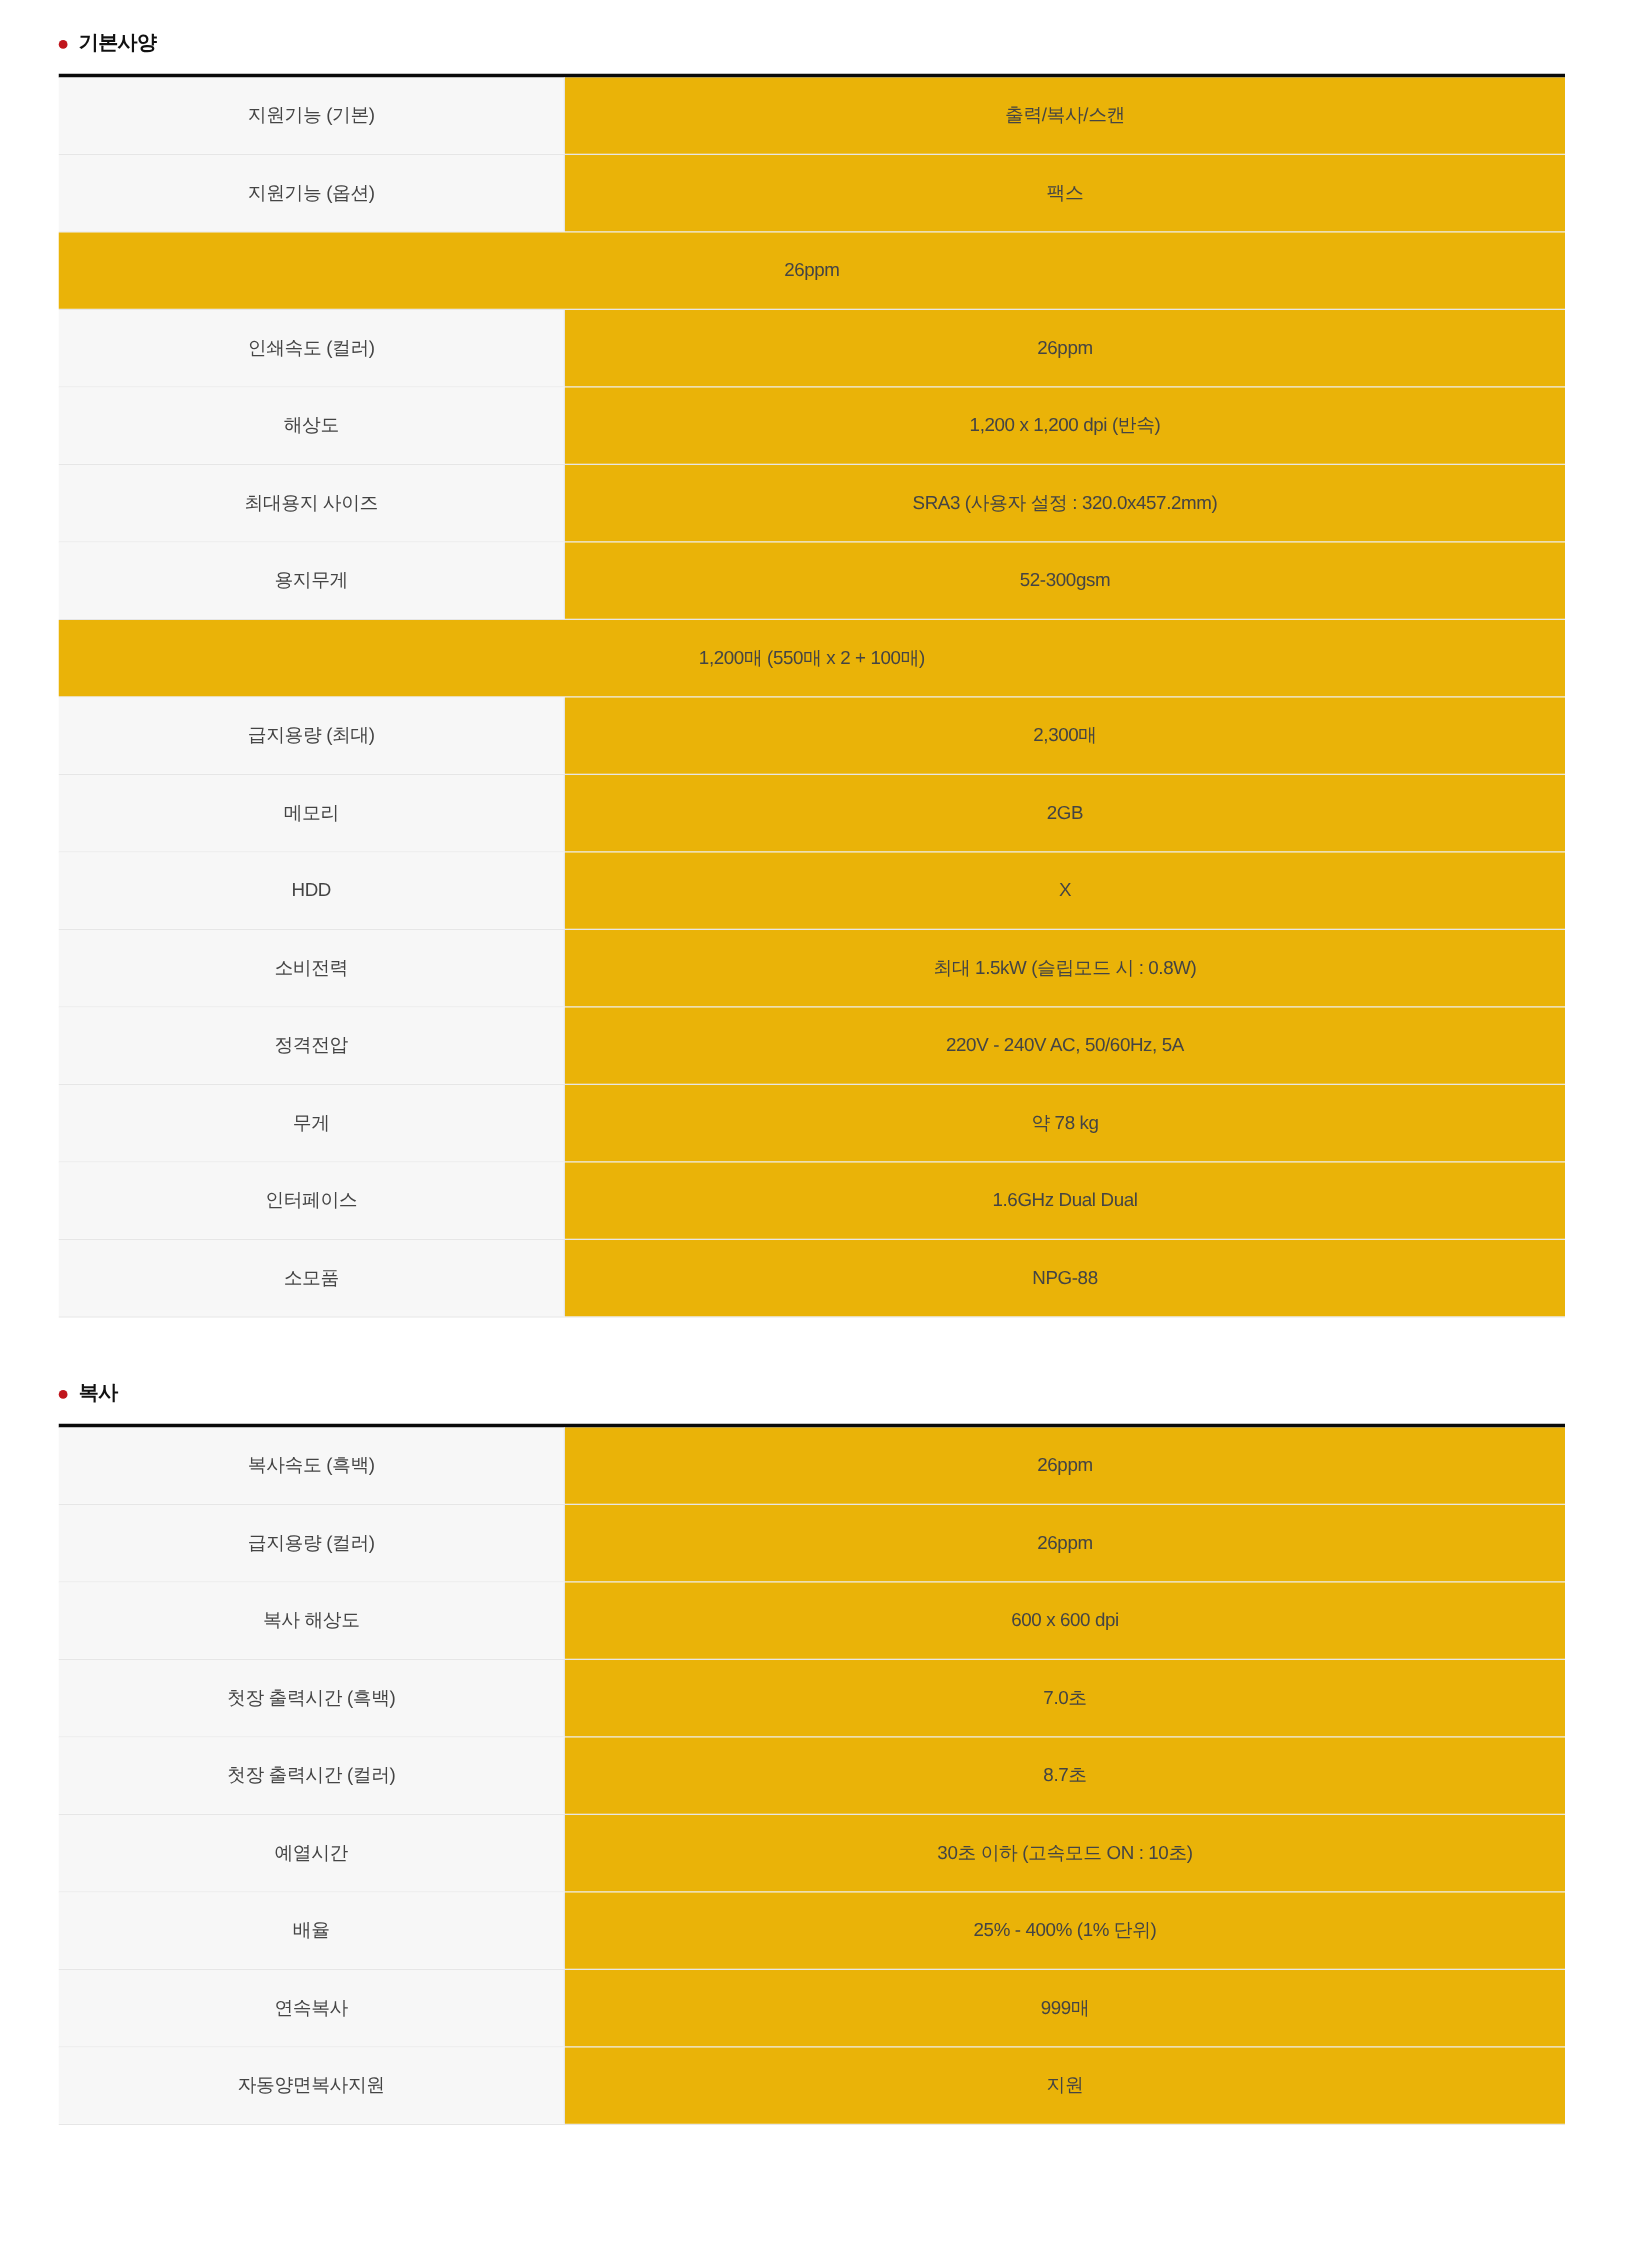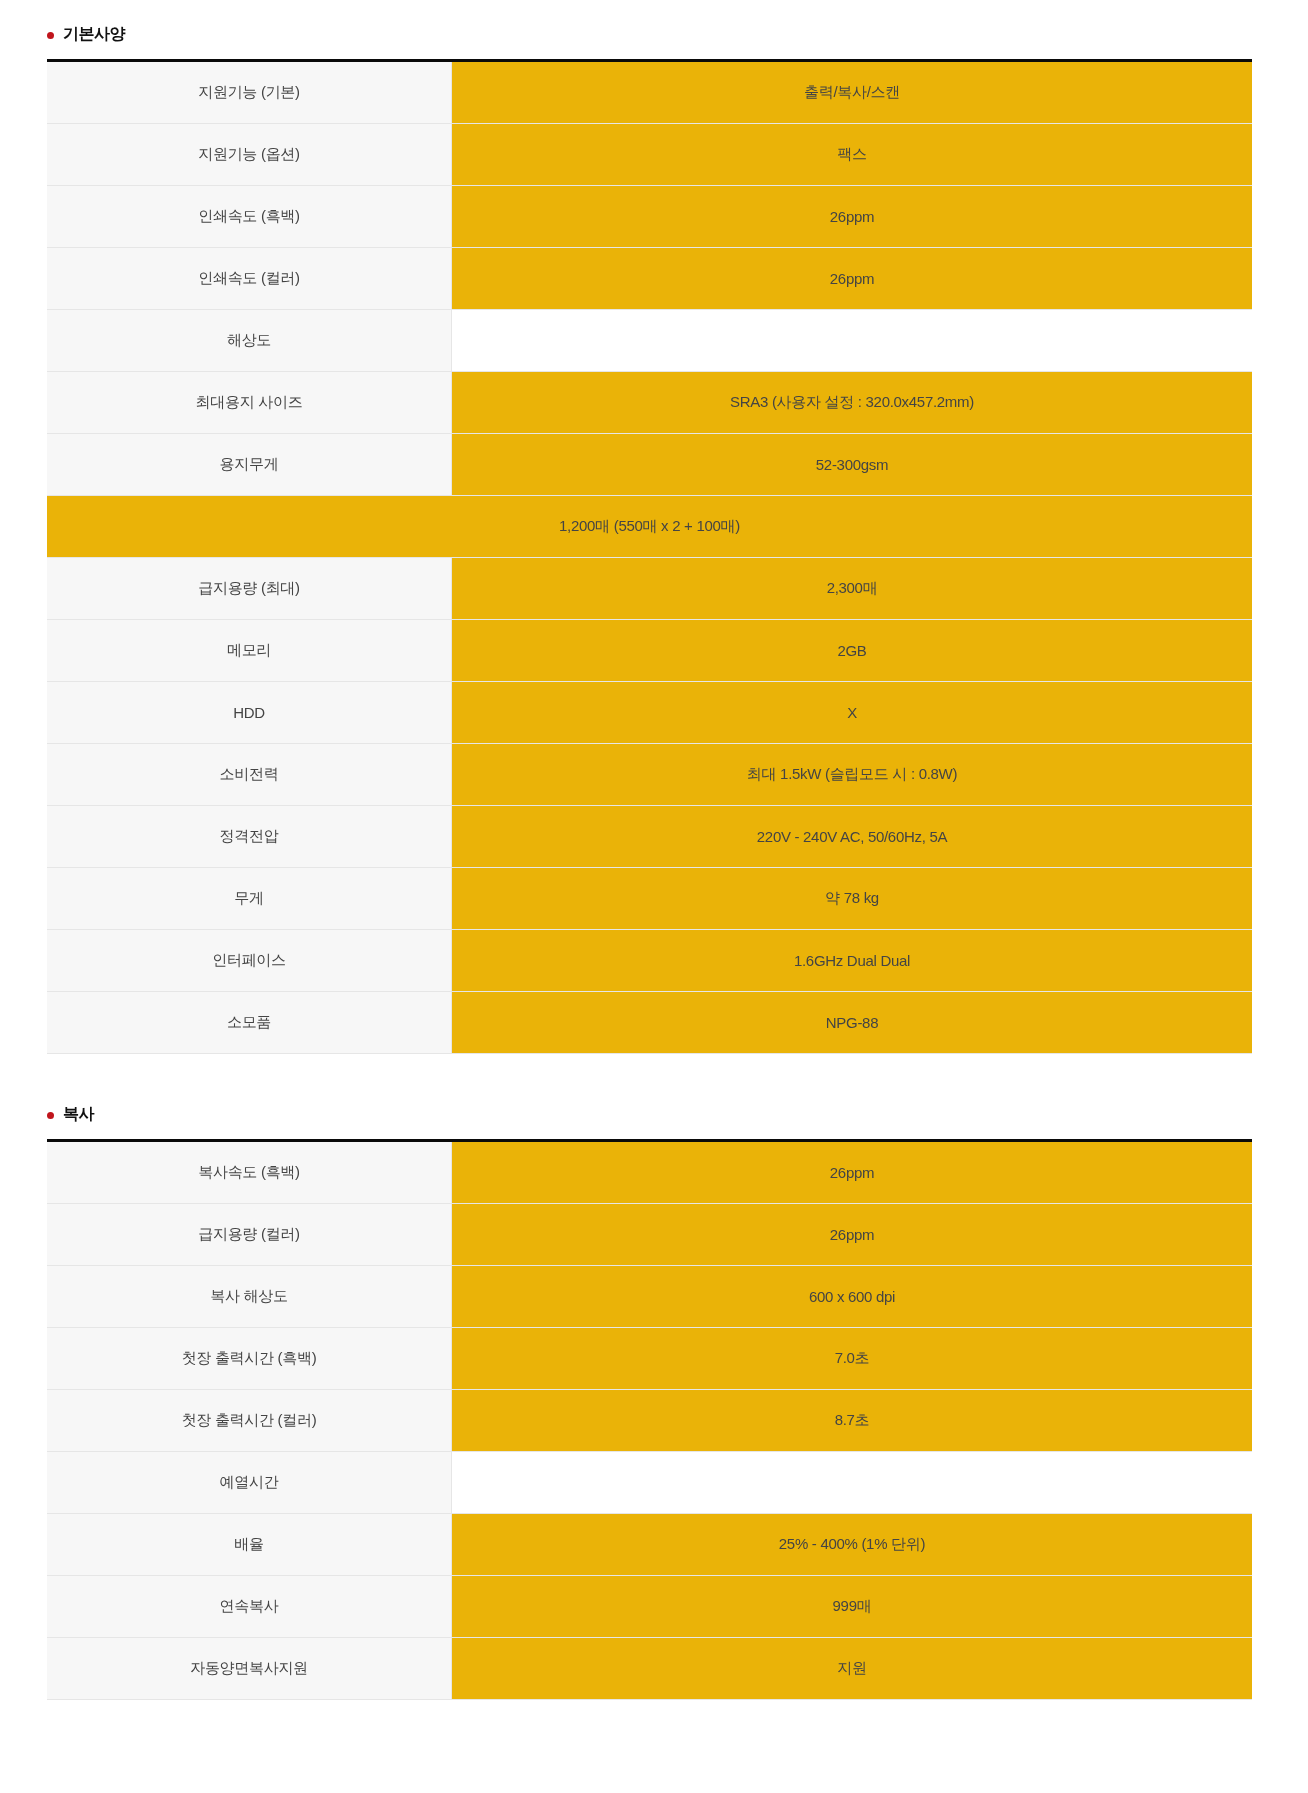--- a/index.html
+++ b/index.html
@@ -85,29 +85,29 @@
     <div class="spec-table">
         <div class="spec-row">
           <div class="cell label">지원기능 (기본)</div>
           <div class="cell value">출력/복사/스캔</div>
         </div>
         <div class="spec-row">
           <div class="cell label">지원기능 (옵션)</div>
           <div class="cell value">팩스</div>
         </div>
         <div class="spec-row">
-          <div class="cell label">인쇄속도 (흑백)</div>
           <div class="cell value">26ppm</div>
         </div>
         <div class="spec-row">
           <div class="cell label">인쇄속도 (컬러)</div>
           <div class="cell value">26ppm</div>
         </div>
         <div class="spec-row">
           <div class="cell label">해상도</div>
+          <div class="cell value">1,200 x 1,200 dpi (반속)</div>
         </div>
         <div class="spec-row">
           <div class="cell label">최대용지 사이즈</div>
           <div class="cell value">SRA3 (사용자 설정 : 320.0x457.2mm)</div>
         </div>
         <div class="spec-row">
           <div class="cell label">용지무게</div>
           <div class="cell value">52-300gsm</div>
         </div>
         <div class="spec-row">
@@ -169,20 +169,21 @@
         <div class="spec-row">
           <div class="cell label">첫장 출력시간 (흑백)</div>
           <div class="cell value">7.0초</div>
         </div>
         <div class="spec-row">
           <div class="cell label">첫장 출력시간 (컬러)</div>
           <div class="cell value">8.7초</div>
         </div>
         <div class="spec-row">
           <div class="cell label">예열시간</div>
+          <div class="cell value">30초 이하 (고속모드 ON : 10초)</div>
         </div>
         <div class="spec-row">
           <div class="cell label">배율</div>
           <div class="cell value">25% - 400% (1% 단위)</div>
         </div>
         <div class="spec-row">
           <div class="cell label">연속복사</div>
           <div class="cell value">999매</div>
         </div>
         <div class="spec-row">

